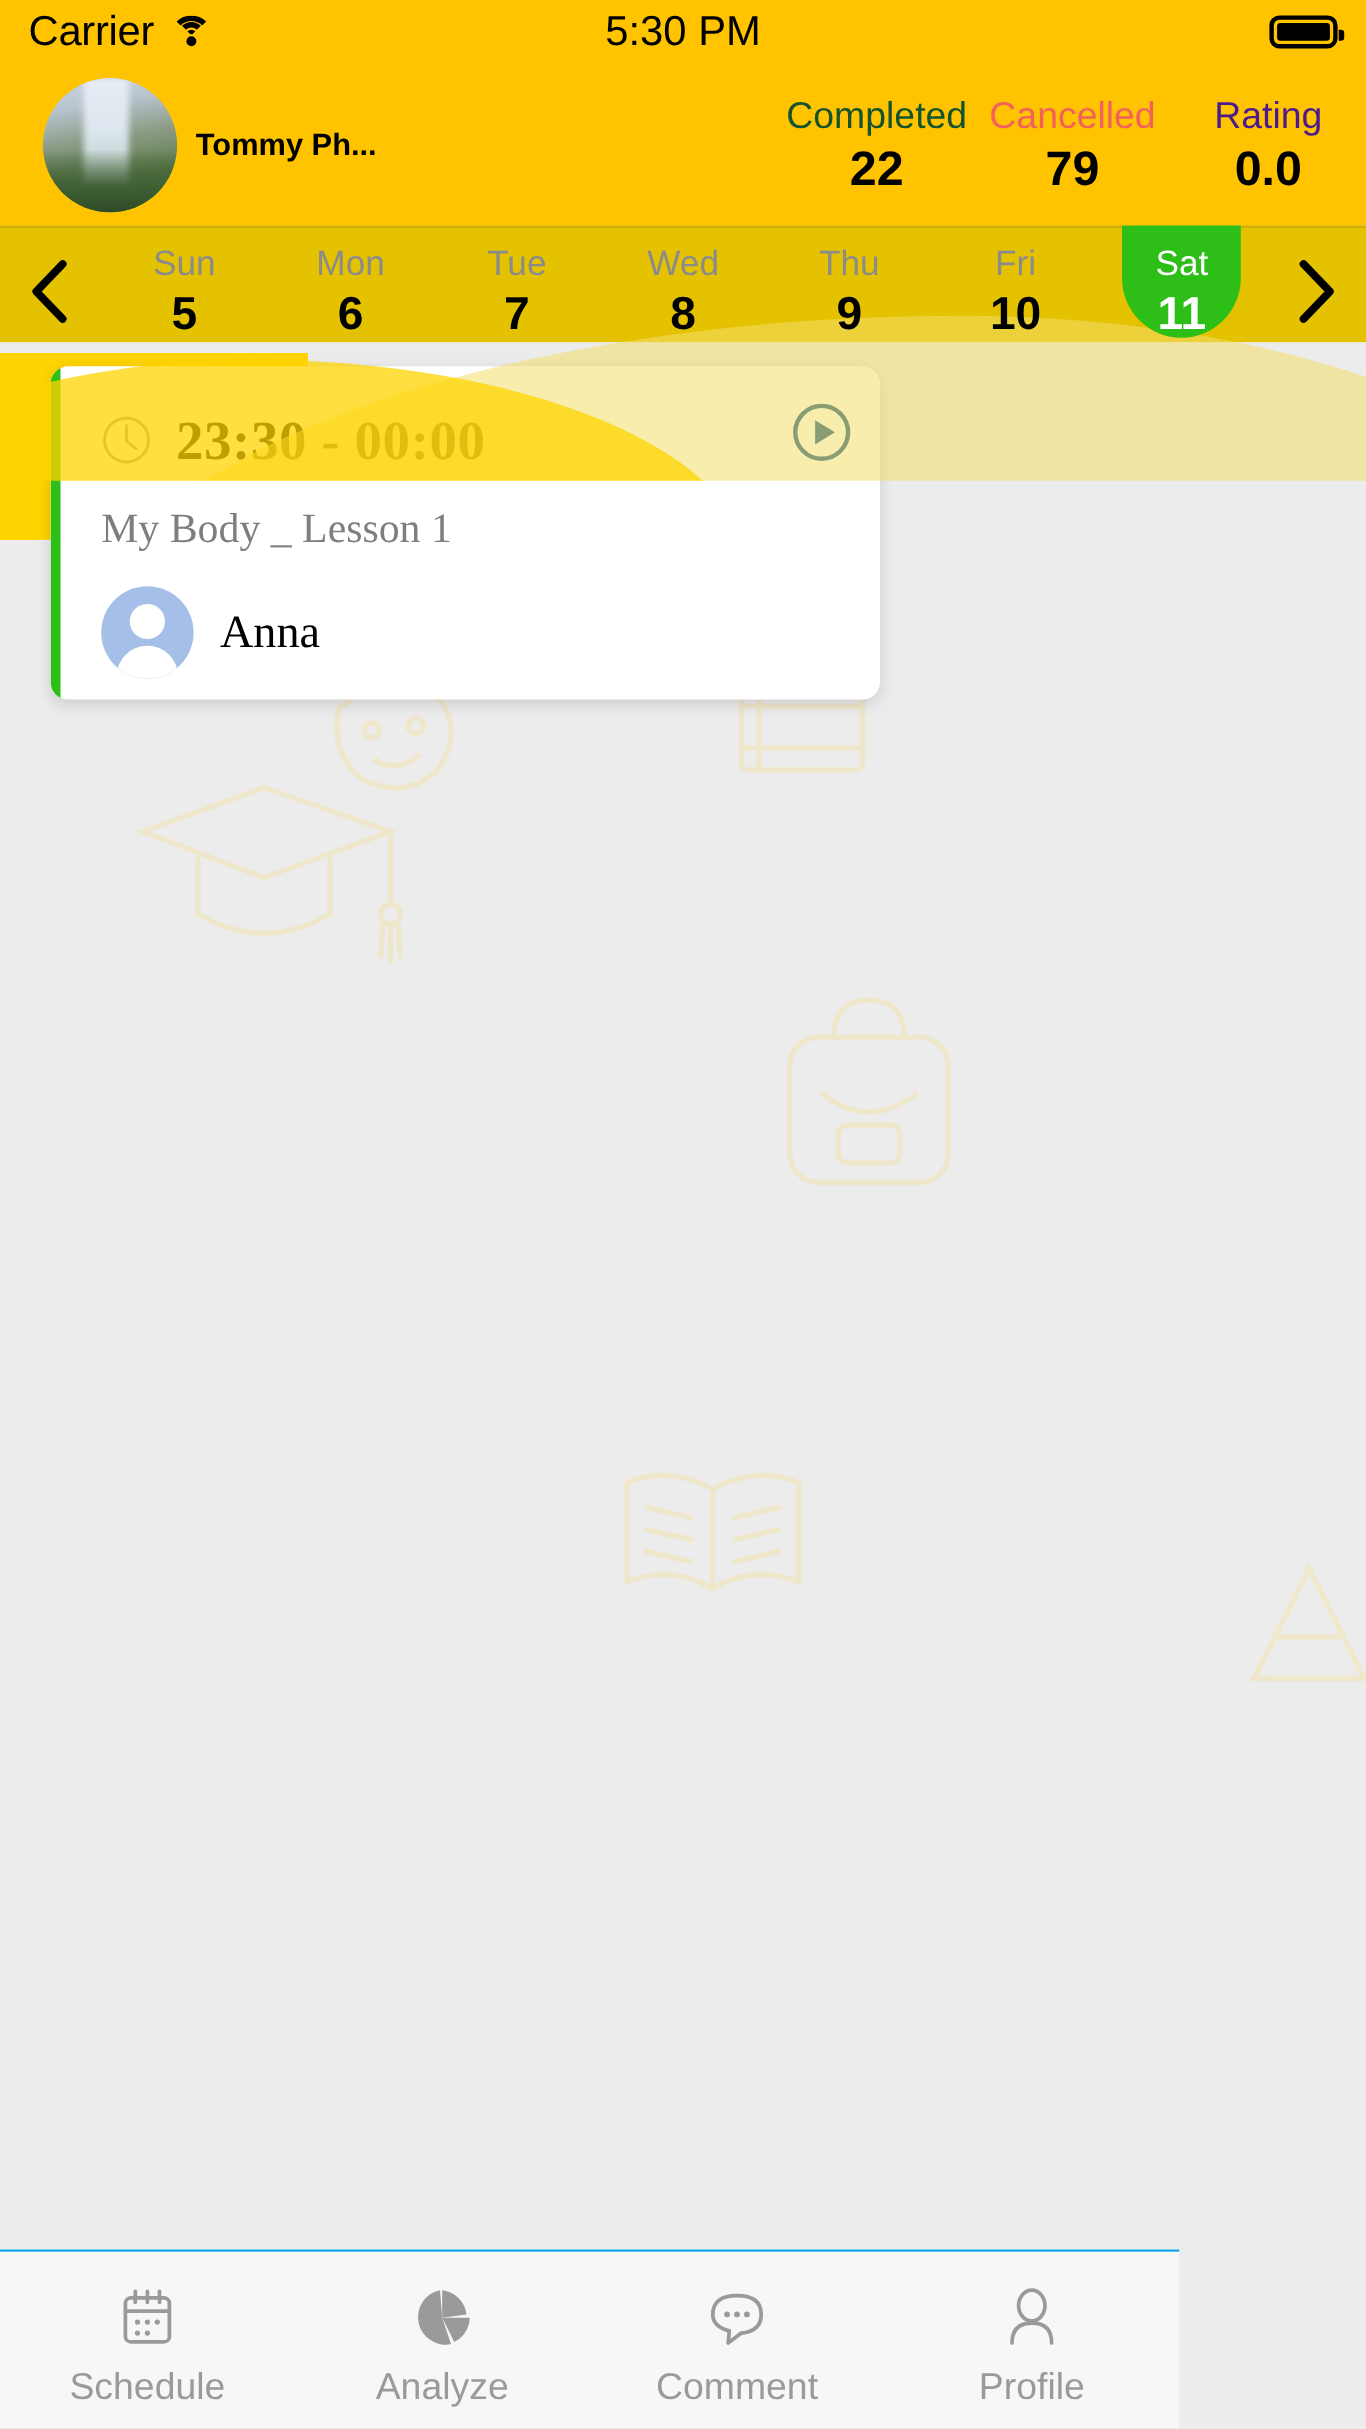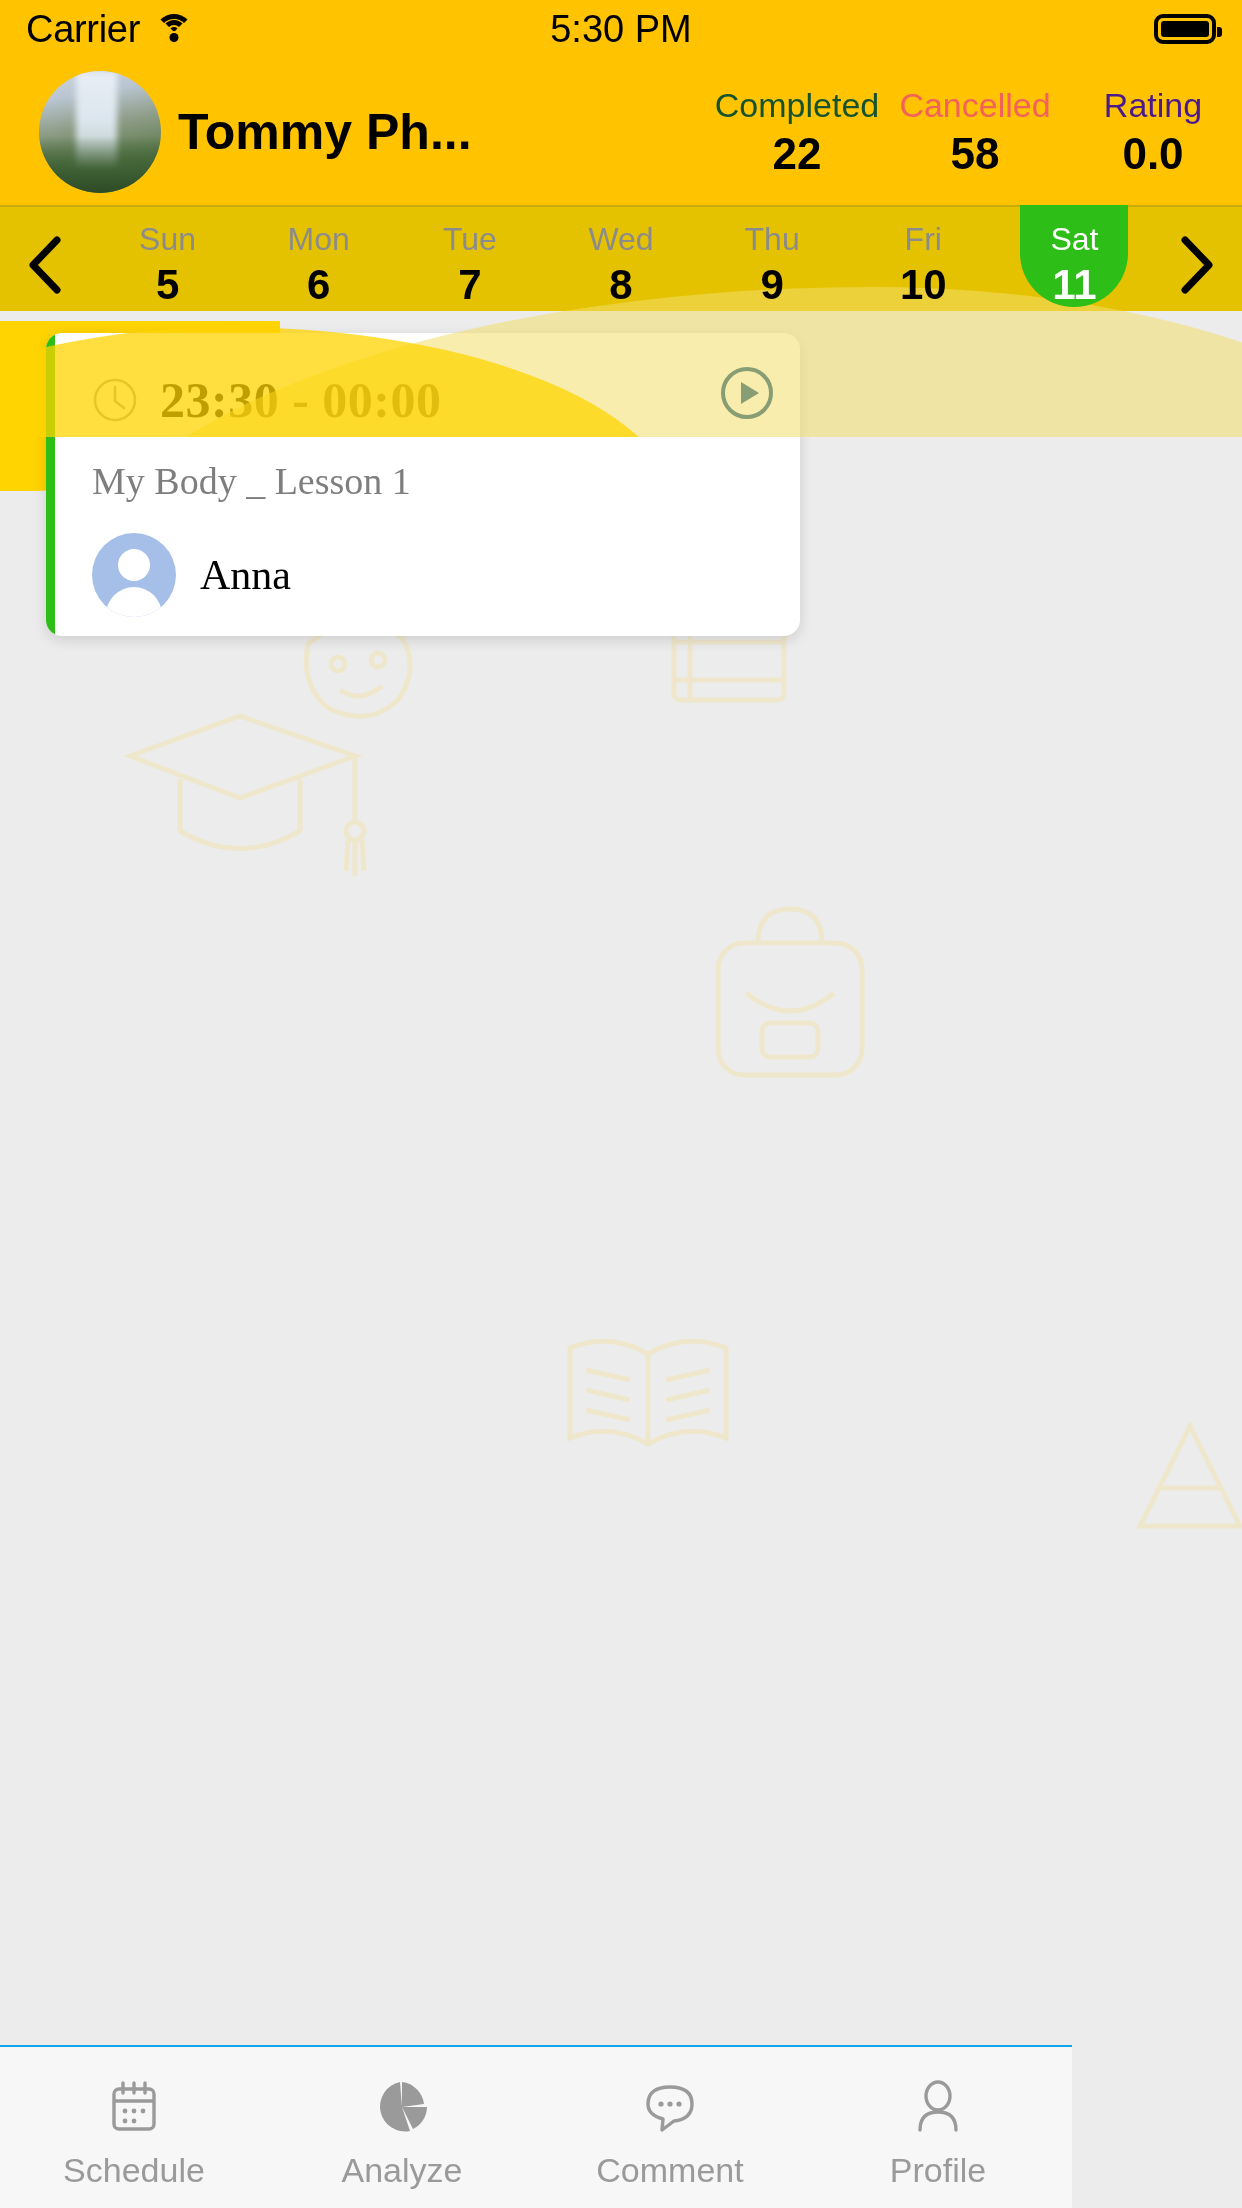--- a/index.html
+++ b/index.html
@@ -79,21 +79,21 @@
   .hdr-avatar::before {
     content:""; position:absolute; left:30%; top:0; width:34%; height:100%;
     background: linear-gradient(180deg,#e8eef5 0%, #dce6ee 40%, #b9c8c2 75%, #7e8f72 100%);
     filter: blur(3px);
   }
   .hdr-avatar::after {
     content:""; position:absolute; left:0; bottom:0; width:100%; height:46%;
     background: linear-gradient(180deg, rgba(60,92,47,0) 0%, #3e6034 60%, #2d4a26 100%);
   }
   .hdr-name {
-    font-size: 50px; font-weight: bold; color: #000;
+    font-size: 28px; font-weight: bold; color: #000;
     white-space: nowrap; margin-left: -22px;
   }
   .stats { margin-left: auto; display: flex; }
   .stat { width: 178px; text-align: center; }
   .stat-label { font-size: 34px; line-height: 44px; }
   .stat-value { font-size: 44px; font-weight: bold; color: #000; line-height: 54px; }
 
   
   .calwrap {
     position: absolute; top: 205px; left: 0;
@@ -373,21 +373,21 @@
         <div class="hdr-avatar"></div>
       </div>
       <div class="hdr-name">Tommy Ph...</div>
       <div class="stats" id="stats">
           <div class="stat">
             <div class="stat-label" style="color:#14532d">Completed</div>
             <div class="stat-value">22</div>
           </div>
           <div class="stat">
             <div class="stat-label" style="color:#F4615C">Cancelled</div>
-            <div class="stat-value">58</div>
+            <div class="stat-value">79</div>
           </div>
           <div class="stat">
             <div class="stat-label" style="color:#4B1A8C">Rating</div>
             <div class="stat-value">0.0</div>
           </div>
         </div>
     </div>
   </div>
 
   <div class="statusbar">

